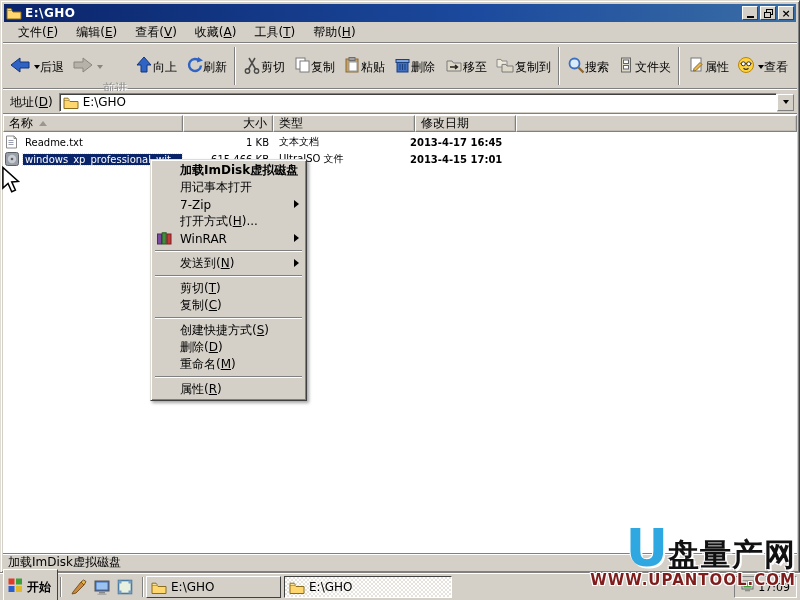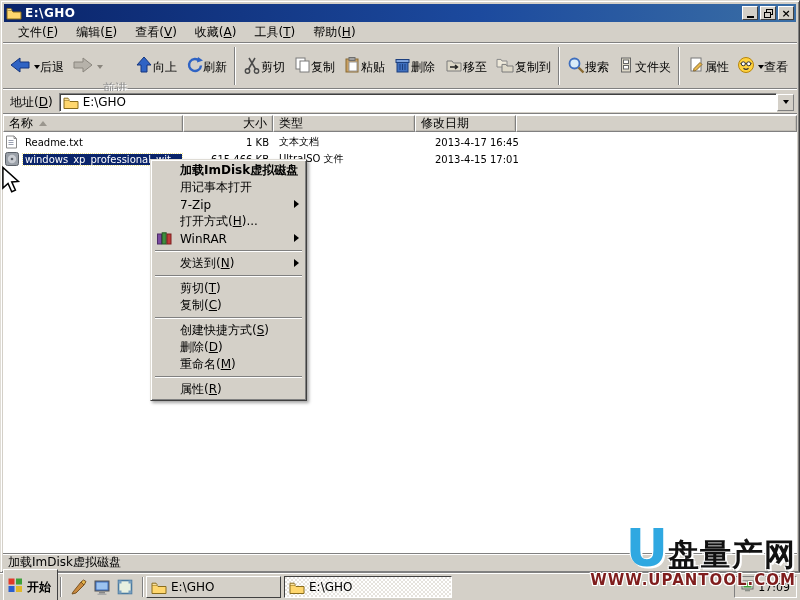--- a/index.html
+++ b/index.html
@@ -57,21 +57,21 @@
 
   
   #listarea { position:absolute; left:2px; top:131px; right:2px; bottom:19px; background:#fff; overflow:hidden; }
   .file-row { position:absolute; left:0; height:16px; display:flex; align-items:center; font-size:10px; width:100%; }
   .cell-name { display:flex; align-items:center; padding-left:2px; }
   .cell-name .fi { width:14px; height:14px; margin-right:4px; display:inline-flex; flex:none; }
   .name-hl { padding:0 2px; white-space:nowrap; }
   .row-selected .name-hl { background:#0a246a; color:#fff; outline:1px dotted #f0e68c; }
   .cell-size { position:absolute; left:180px; width:86px; text-align:right; }
   .cell-type { position:absolute; left:276px; }
-  .cell-date { position:absolute; left:432px; }
+  .cell-date { position:absolute; left:407px;font-weight:bold; }
 
   
   #ctxmenu { position:absolute; left:150px; top:159px; width:157px; background:#d4d0c8; z-index:40;
              border:1px solid; border-color:#dfdcd5 #404040 #404040 #dfdcd5; box-shadow:inset 1px 1px 0 #fff, inset -1px -1px 0 #808080, 2px 2px 3px rgba(0,0,0,.35);
              padding:2px; }
   .cm-item { position:relative; height:17px; display:flex; align-items:center; padding-left:27px; padding-right:14px; white-space:nowrap; }
   .cm-item.bold { font-weight:bold; }
   .cm-ico { position:absolute; left:4px; top:2px; width:16px; height:13px; display:inline-flex; }
   .cm-sub { position:absolute; right:5px; top:4px; width:0; height:0; border-top:4px solid transparent; border-bottom:4px solid transparent; border-left:5px solid #000; }
   .cm-sep { height:2px; margin:3px 2px; border-top:1px solid #808080; border-bottom:1px solid #fff; }

